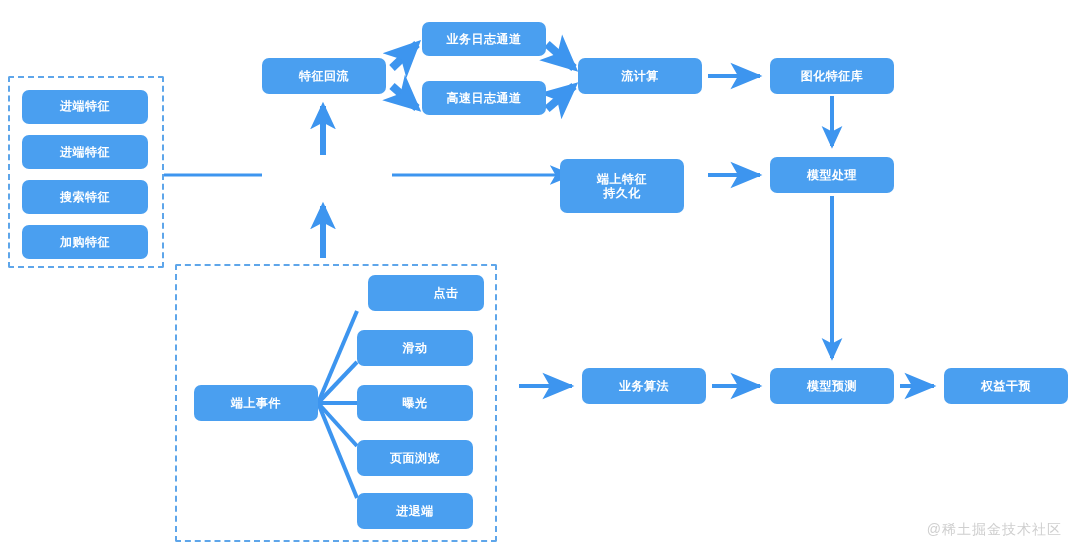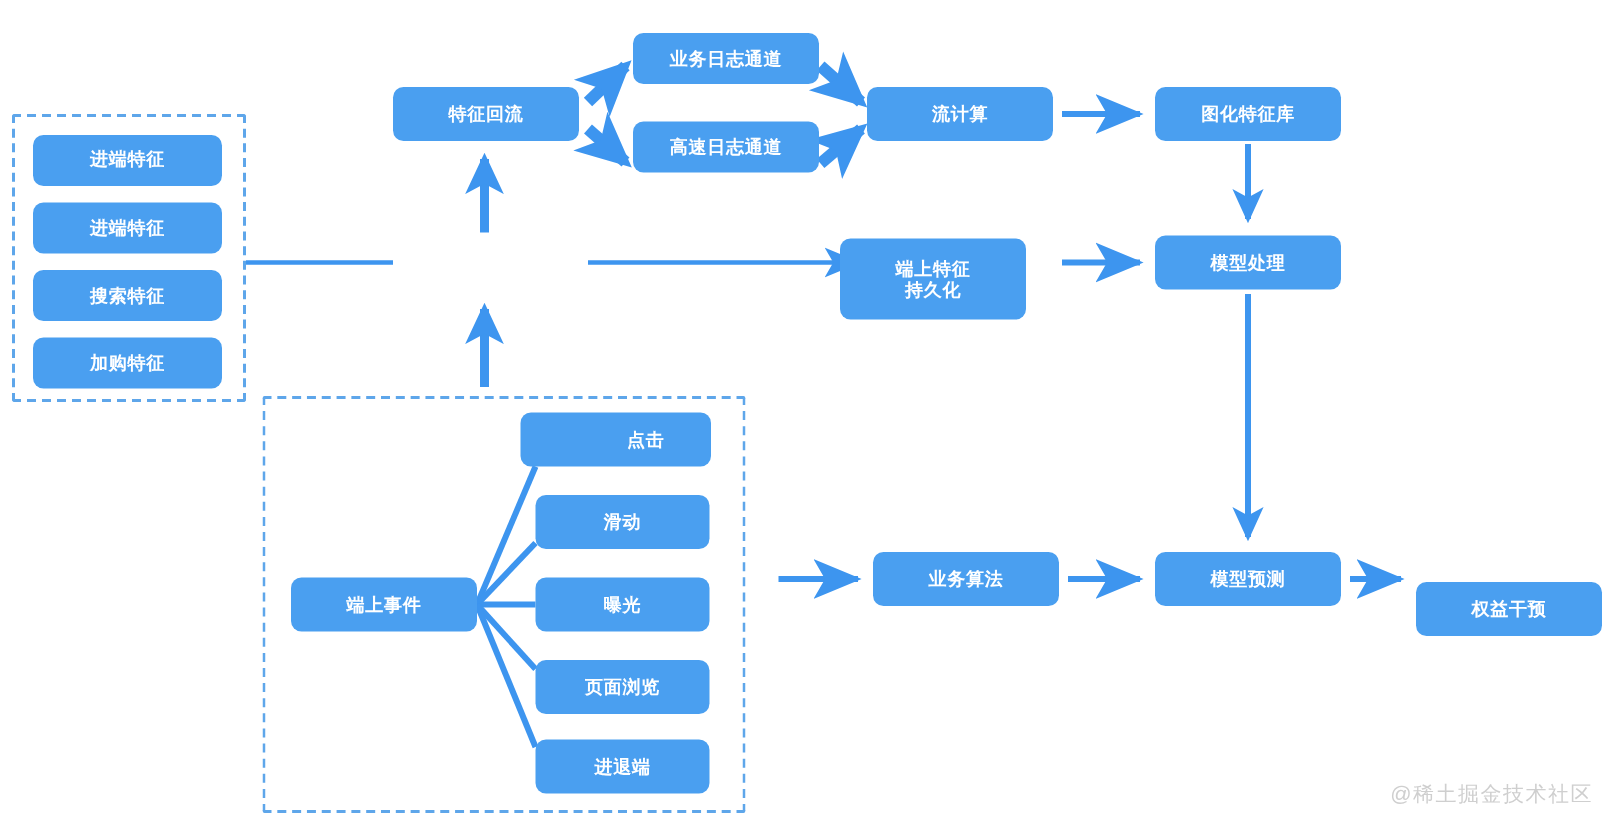--- a/index.html
+++ b/index.html
@@ -128,26 +128,26 @@
   <div class="node" style="left:422px; top:22px; width:124px; height:34px;">业务日志通道</div>
   <div class="node" style="left:422px; top:81px; width:124px; height:34px;">高速日志通道</div>
 
   <div class="node" style="left:578px; top:58px; width:124px; height:36px;">流计算</div>
   <div class="node" style="left:770px; top:58px; width:124px; height:36px;">图化特征库</div>
 
   <div class="node" style="left:560px; top:147px; width:124px; height:54px;margin-top:12px;">端上特征
 持久化</div>
   <div class="node" style="left:770px; top:157px; width:124px; height:36px;">模型处理</div>
 
-  <div class="node" style="left:347px; top:275px; width:127px; height:36px;padding-left:40px;">点击</div>
+  <div class="node" style="left:368px; top:275px; width:116px; height:36px;padding-left:40px;">点击</div>
   <div class="node" style="left:357px; top:330px; width:116px; height:36px;">滑动</div>
   <div class="node" style="left:357px; top:385px; width:116px; height:36px;">曝光</div>
   <div class="node" style="left:357px; top:440px; width:116px; height:36px;">页面浏览</div>
   <div class="node" style="left:357px; top:493px; width:116px; height:36px;">进退端</div>
   <div class="node" style="left:194px; top:385px; width:124px; height:36px;">端上事件</div>
 
   <div class="node" style="left:770px; top:368px; width:124px; height:36px;">模型预测</div>
   <div class="node" style="left:582px; top:368px; width:124px; height:36px;">业务算法</div>
-  <div class="node" style="left:944px; top:368px; width:124px; height:36px;margin-top:20px;">权益干预</div>
+  <div class="node" style="left:944px; top:368px; width:124px; height:36px;">权益干预</div>
 
   <div class="watermark">@稀土掘金技术社区</div>
 
 </div>
 
 </body></html>

